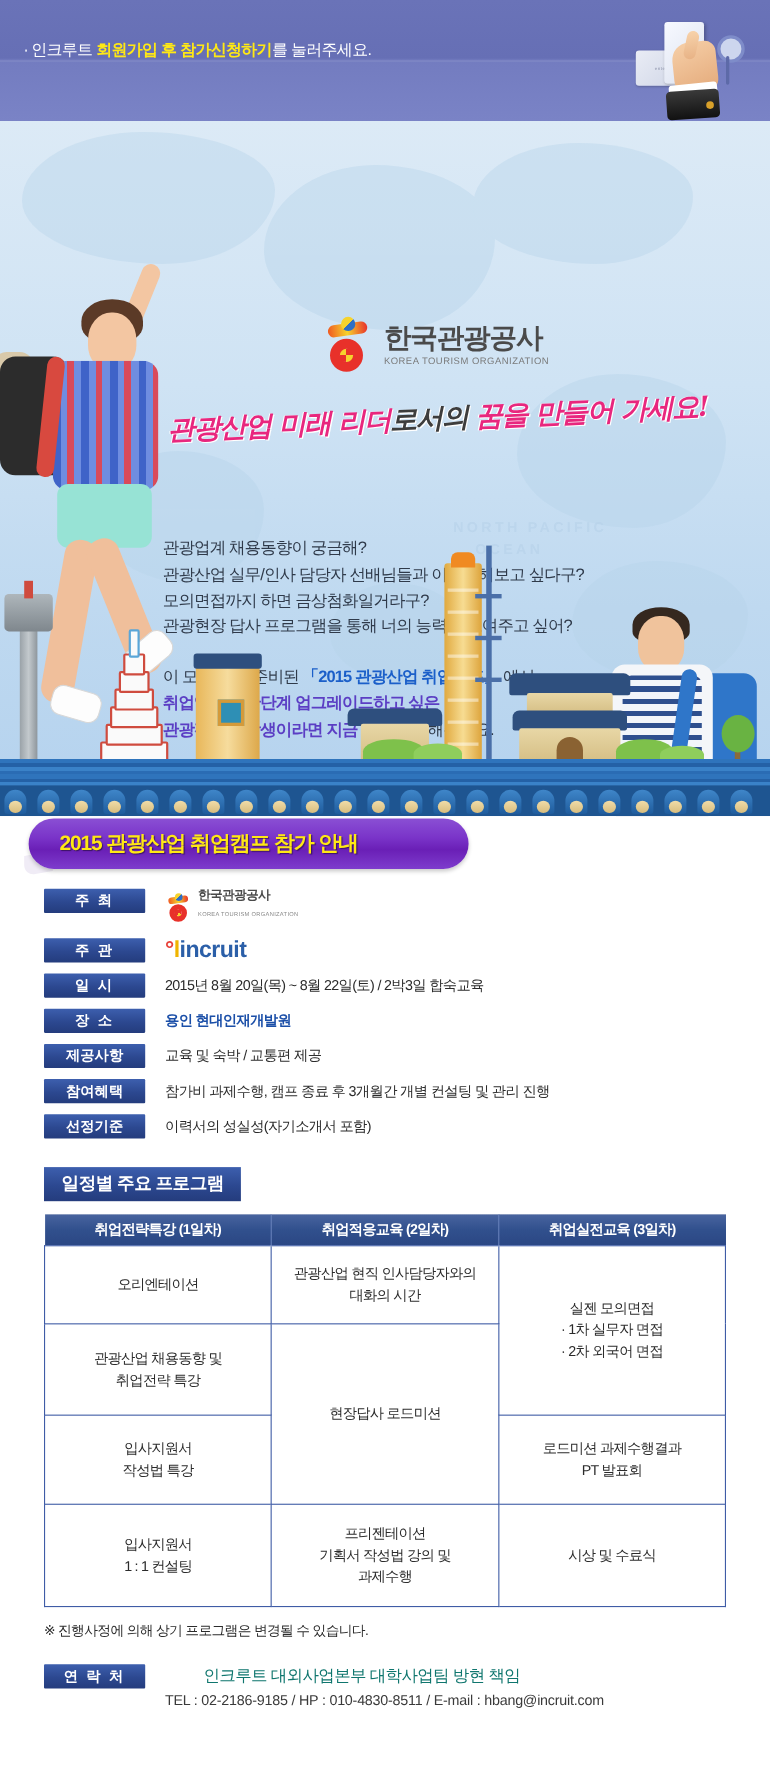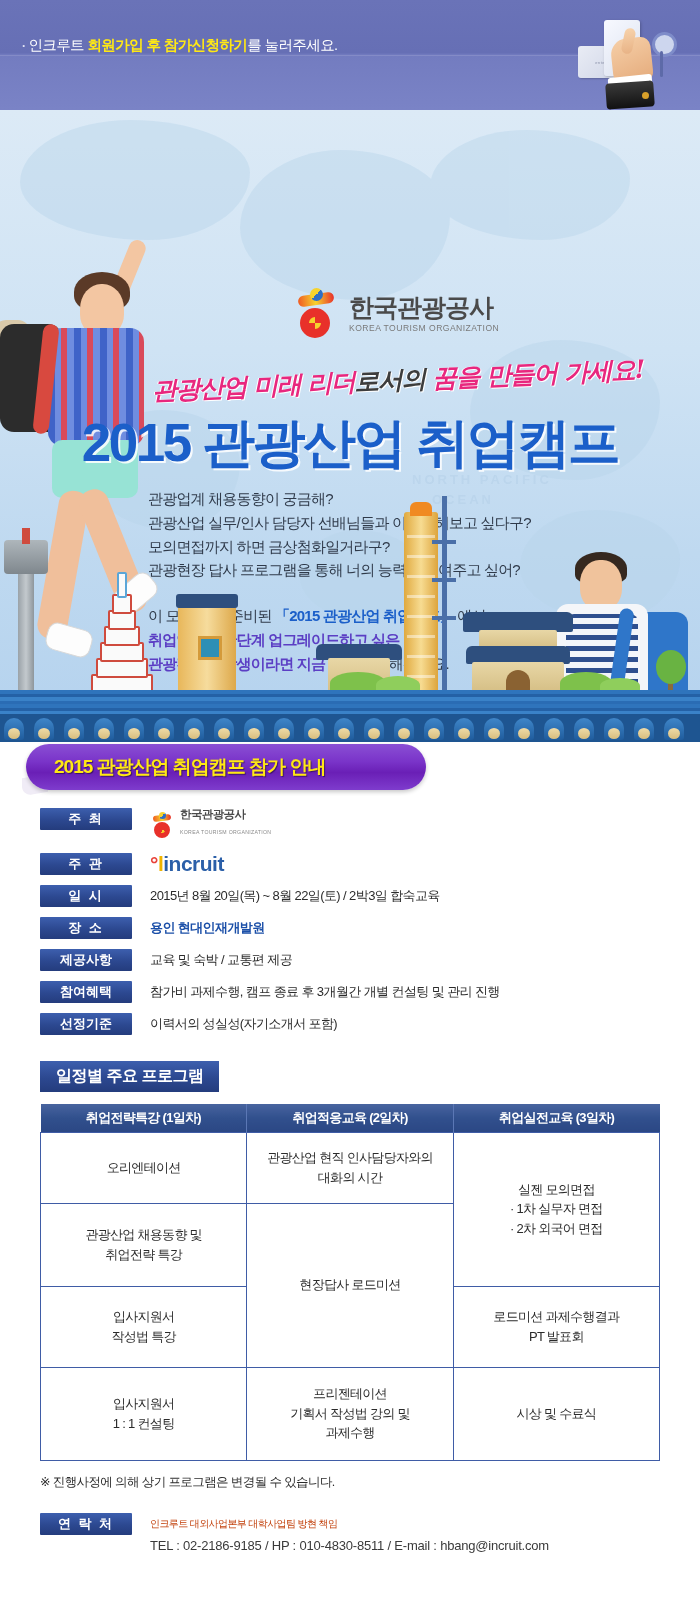--- a/index.html
+++ b/index.html
@@ -186,21 +186,21 @@
     border-left:1px solid #5b77b5;}
   table.prog th:first-child{border-left:none;}
   table.prog td{border:1px solid #3f5ca6;font-size:13px;color:#2b2b2b;text-align:center;
     letter-spacing:-0.7px;line-height:1.5;padding:9px 4px;}
   .note{margin:13px 0 0 40px;font-size:12.5px;color:#2b2b2b;letter-spacing:-0.6px;}
 
   
   .contact{display:flex;align-items:flex-start;margin:22px 0 0 40px;padding-bottom:26px;}
   .contact .ilabel{flex:0 0 92px;}
   .cinfo{padding-left:18px;}
-  .cinfo .c1{font-size:10px;color:#c2410c;letter-spacing:-0.6px;line-height:22px;}
+  .cinfo .c1{font-size:15px;color:#0f766e;letter-spacing:-0.6px;line-height:22px;margin-left:35px;}
   .cinfo .c2{font-size:13px;color:#3a3a3a;letter-spacing:-0.2px;line-height:21px;}
 </style>
 </head>
 <body>
 
 <div id="poster">
 
   
   <div class="notice">
     <div class="notice-sep"></div>
@@ -270,21 +270,20 @@
           <div class="kto-head"></div>
       </div>
       <div>
         <div class="kto-t1">한국관광공사</div>
         <div class="kto-t2">KOREA TOURISM ORGANIZATION</div>
       </div>
     </div>
 
     <div class="tagline"><span>관광산업 미래 리더</span><span class="dk">로서의</span><span> 꿈을 만들어 가세요!</span></div>
 
-    <div class="bigtitle">2015 관광산업 취업캠프</div>
 
     <div class="copy">
       <p>관광업계 채용동향이 궁금해?</p>
       <p>관광산업 실무/인사 담당자 선배님들과 이야기해보고 싶다구?</p>
       <p>모의면접까지 하면 금상첨화일거라구?</p>
       <p>관광현장 답사 프로그램을 통해 너의 능력을 보여주고 싶어?</p>
       <p class="blk2"><span>이 모든 것이 준비된 </span><span class="bl">「2015 관광산업 취업캠프」</span><span> 에서</span></p>
       <p class="pu">취업역량을 한단계 업그레이드하고 싶은</p>
       <p><span class="pu">관광전공 대학생이라면 지금 바로 신청</span><span>해주세요.</span></p>
     </div>

